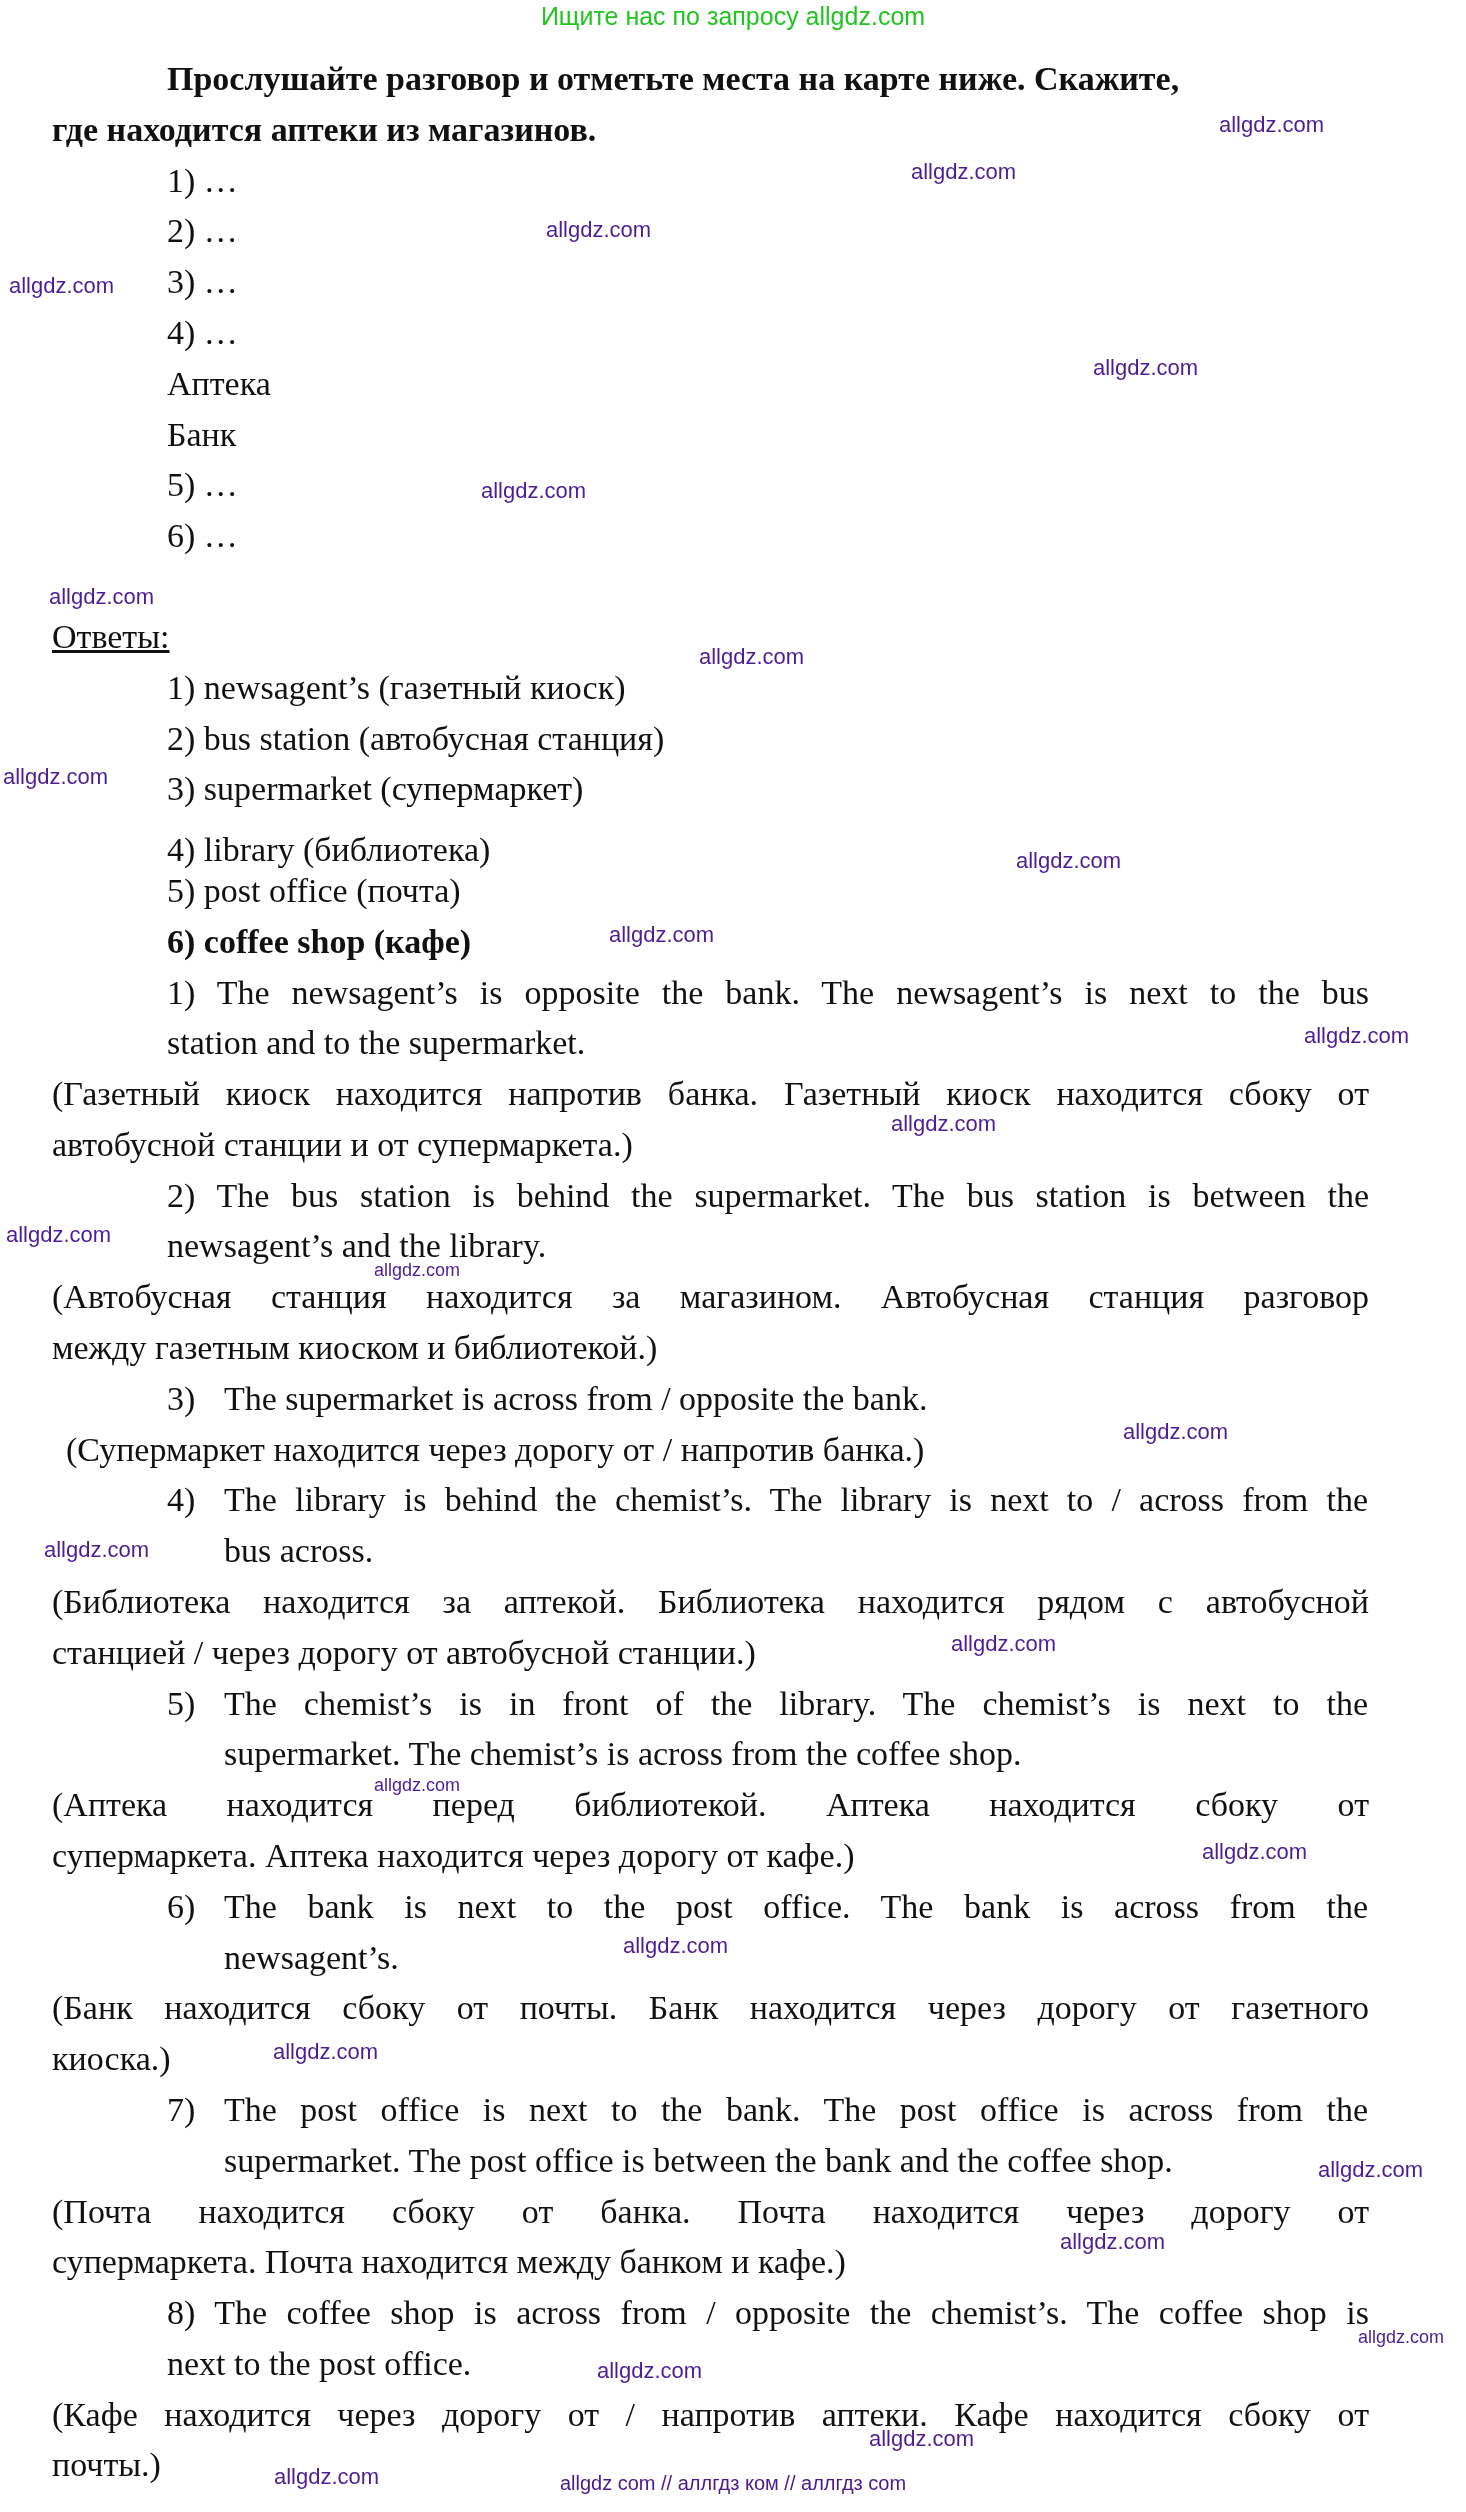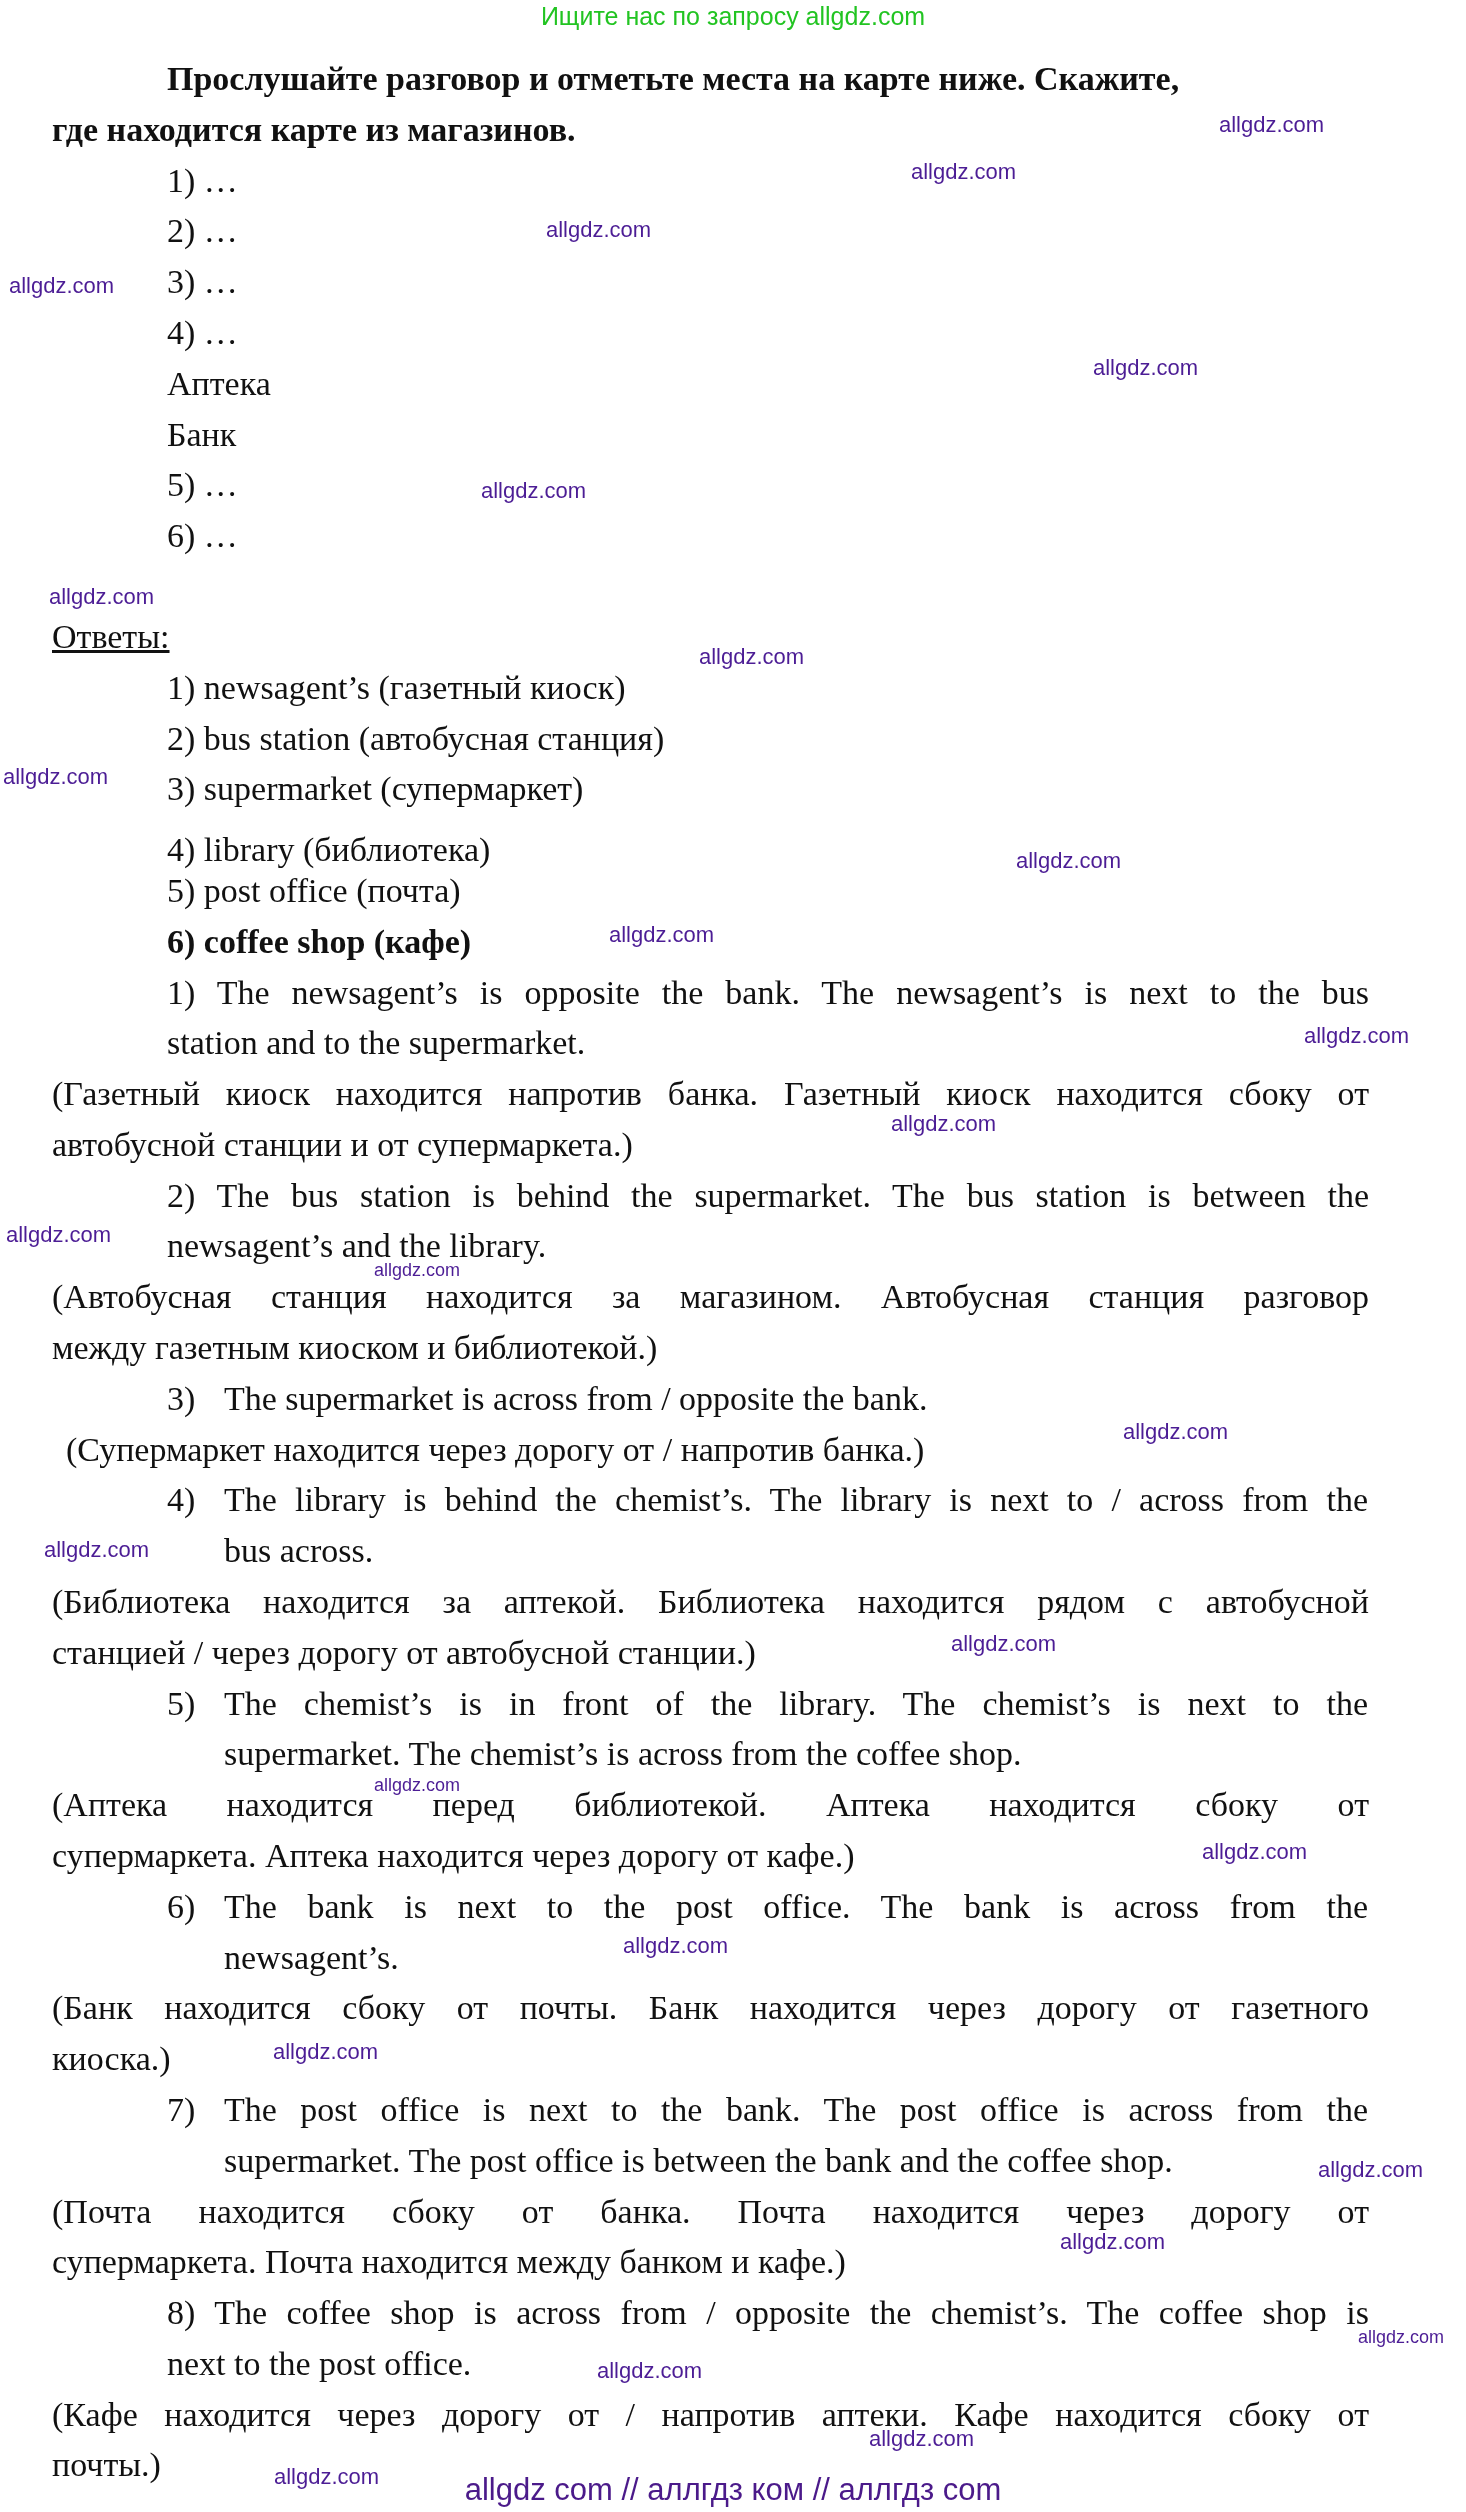--- a/index.html
+++ b/index.html
@@ -4,35 +4,35 @@
 <style>
   html, body { margin: 0; padding: 0; background: #ffffff; }
   body { width: 1466px; height: 2512px; position: relative; overflow: hidden;
          font-family: "Liberation Serif", "DejaVu Serif", serif; color: #111; }
   .abs { position: absolute; white-space: nowrap; }
   .top-banner { left: 0; width: 1466px; top: 1.5px; text-align: center;
                 font-family: "Liberation Sans", "DejaVu Sans", sans-serif;
                 font-size: 25px; color: #22c422; }
   .bottom-banner { left: 0; width: 1466px; top: 2511px; transform: translateY(-39px); text-align: center;
                    font-family: "Liberation Sans", "DejaVu Sans", sans-serif;
-                   font-size: 31px; color: #4b1a8a; }
+                   font-size: 20px; color: #4b1a8a; }
   .wm { font-family: "Liberation Sans", "DejaVu Sans", sans-serif; font-size: 22px; color: #4c1d95; }
   .wm.small { font-size: 18px; }
   .line { font-size: 34px; line-height: 51px; }
   .bold { font-weight: bold; }
   .just { white-space: normal; text-align: justify; text-align-last: justify; }
   .u { text-decoration: underline; }
 </style>
 </head>
 <body>
 
 <div class="abs top-banner">Ищите нас по запросу allgdz.com</div>
 
 <div class="abs line bold" style="left:167px; top:53px;">Прослушайте разговор и отметьте места на карте ниже. Скажите,</div>
-<div class="abs line bold" style="left:52px; top:104px;">где находится карте из магазинов.</div>
+<div class="abs line bold" style="left:52px; top:104px;">где находится аптеки из магазинов.</div>
 
 <div class="abs line" style="left:167px; top:155px;">1) …</div>
 <div class="abs line" style="left:167px; top:205px;">2) …</div>
 <div class="abs line" style="left:167px; top:256px;">3) …</div>
 <div class="abs line" style="left:167px; top:307px;">4) …</div>
 <div class="abs line" style="left:167px; top:358px;">Аптека</div>
 <div class="abs line" style="left:167px; top:409px;">Банк</div>
 <div class="abs line" style="left:167px; top:459px;">5) …</div>
 <div class="abs line" style="left:167px; top:510px;">6) …</div>
 

